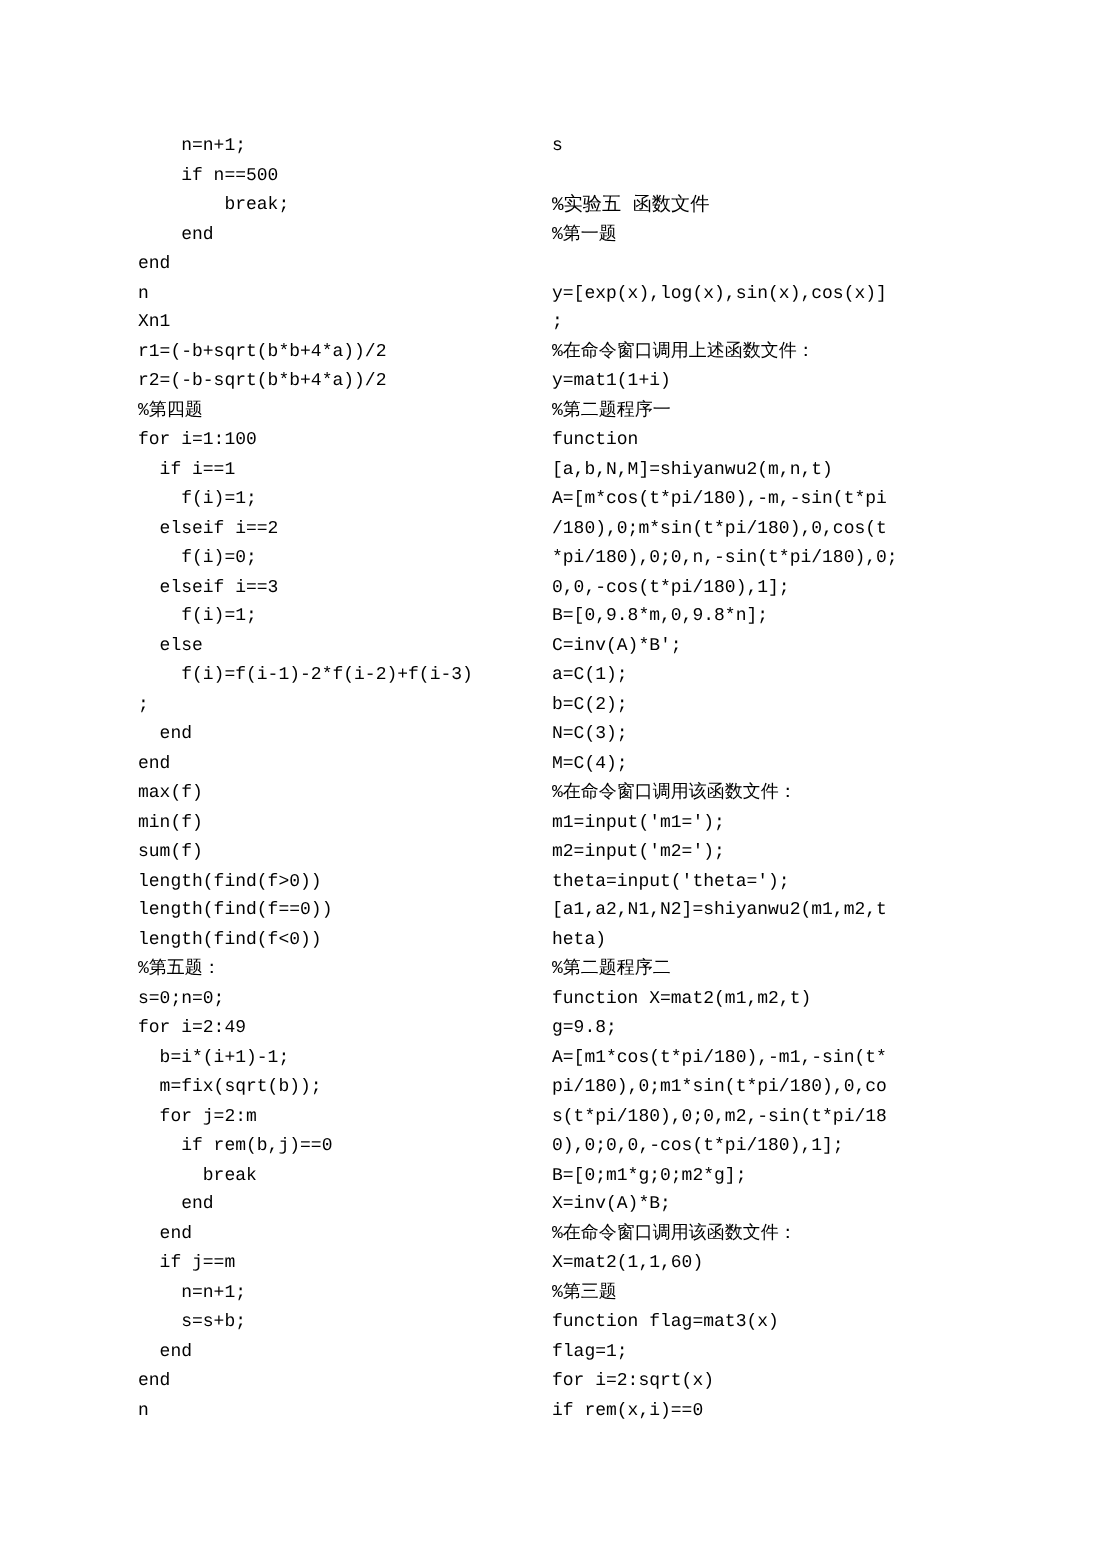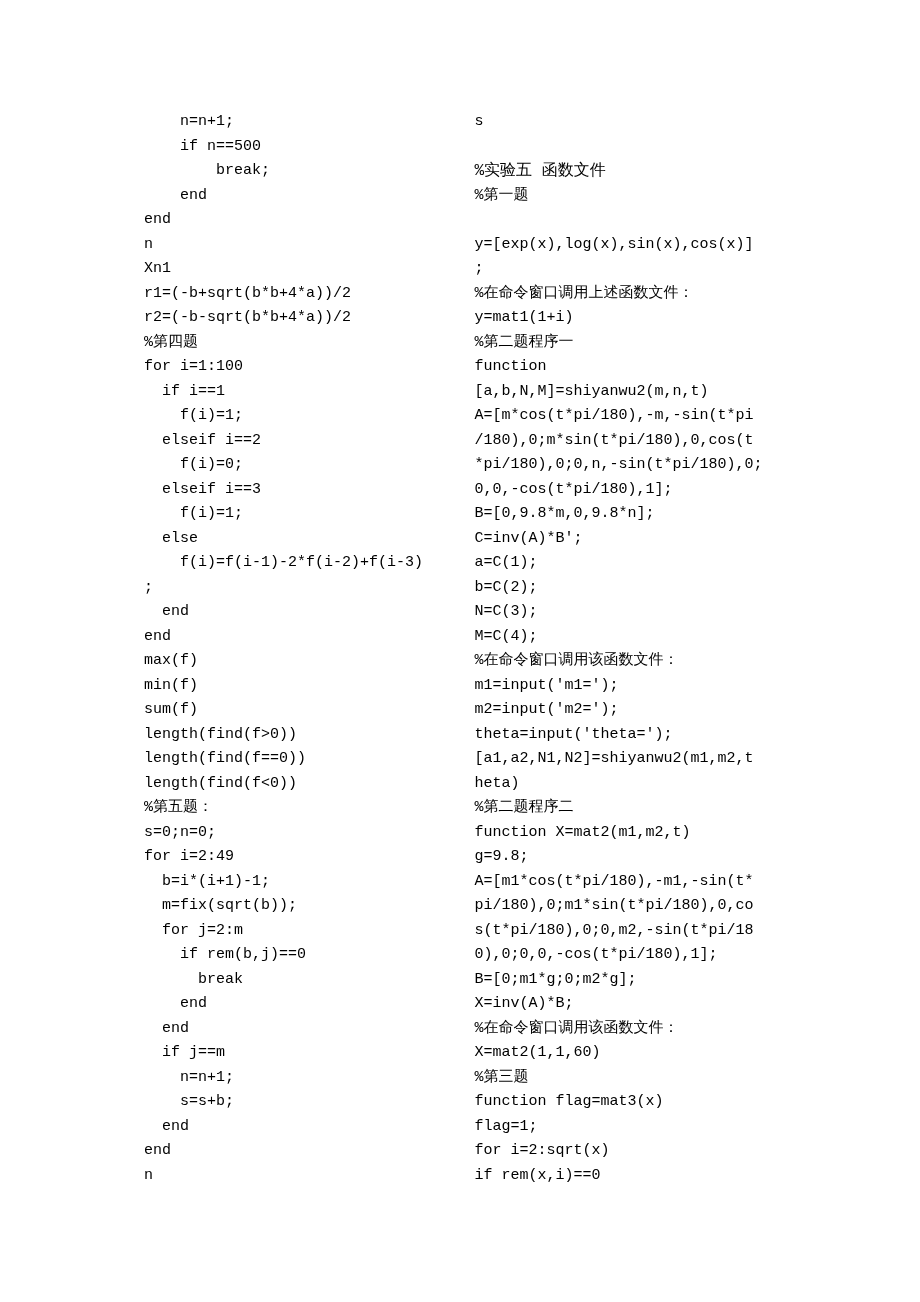--- a/index.html
+++ b/index.html
@@ -5,21 +5,20 @@
     body {
       margin: 0;
       padding: 0;
       background: #ffffff;
       font-family: "SimSun", "Courier New", monospace;
       width: 920px;
     }
     .page {
       padding: 110px 115px 60px 115px;
       display: flex;
-      margin-left: 29px;
     }
     .column {
       flex: 1;
       font-size: 15px;
       line-height: 24.5px;
       white-space: pre;
       font-family: "Courier New", "SimSun", monospace;
       color: #000;
     }
     .heading {

